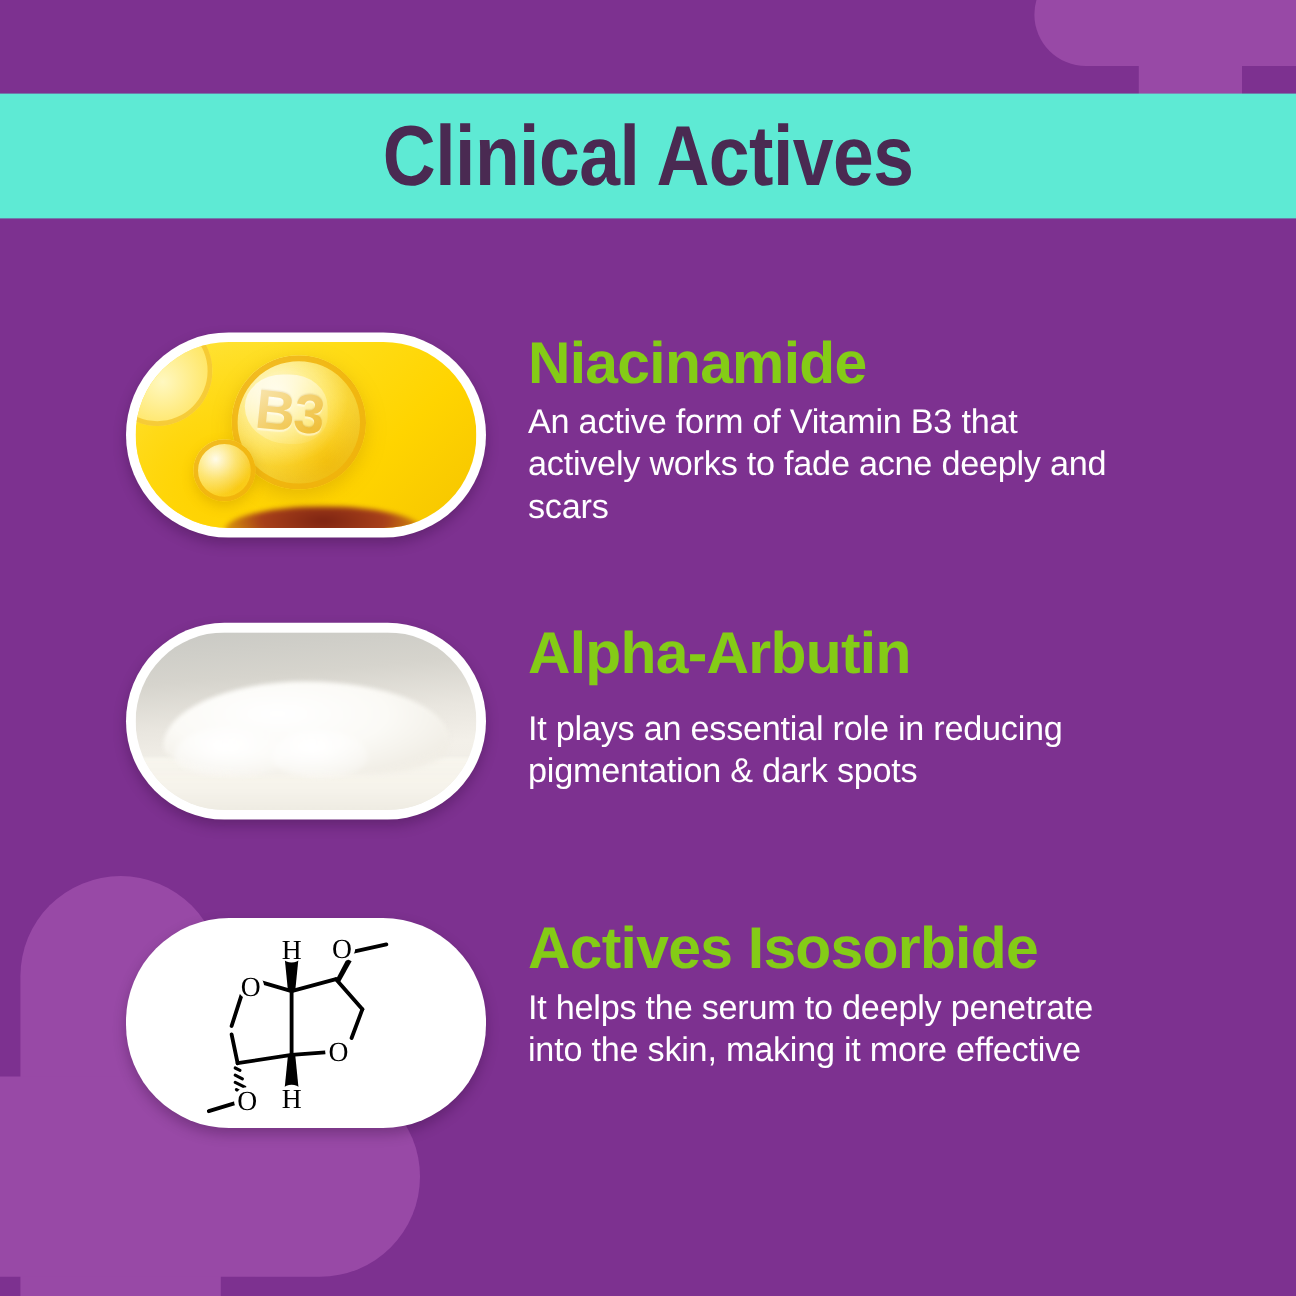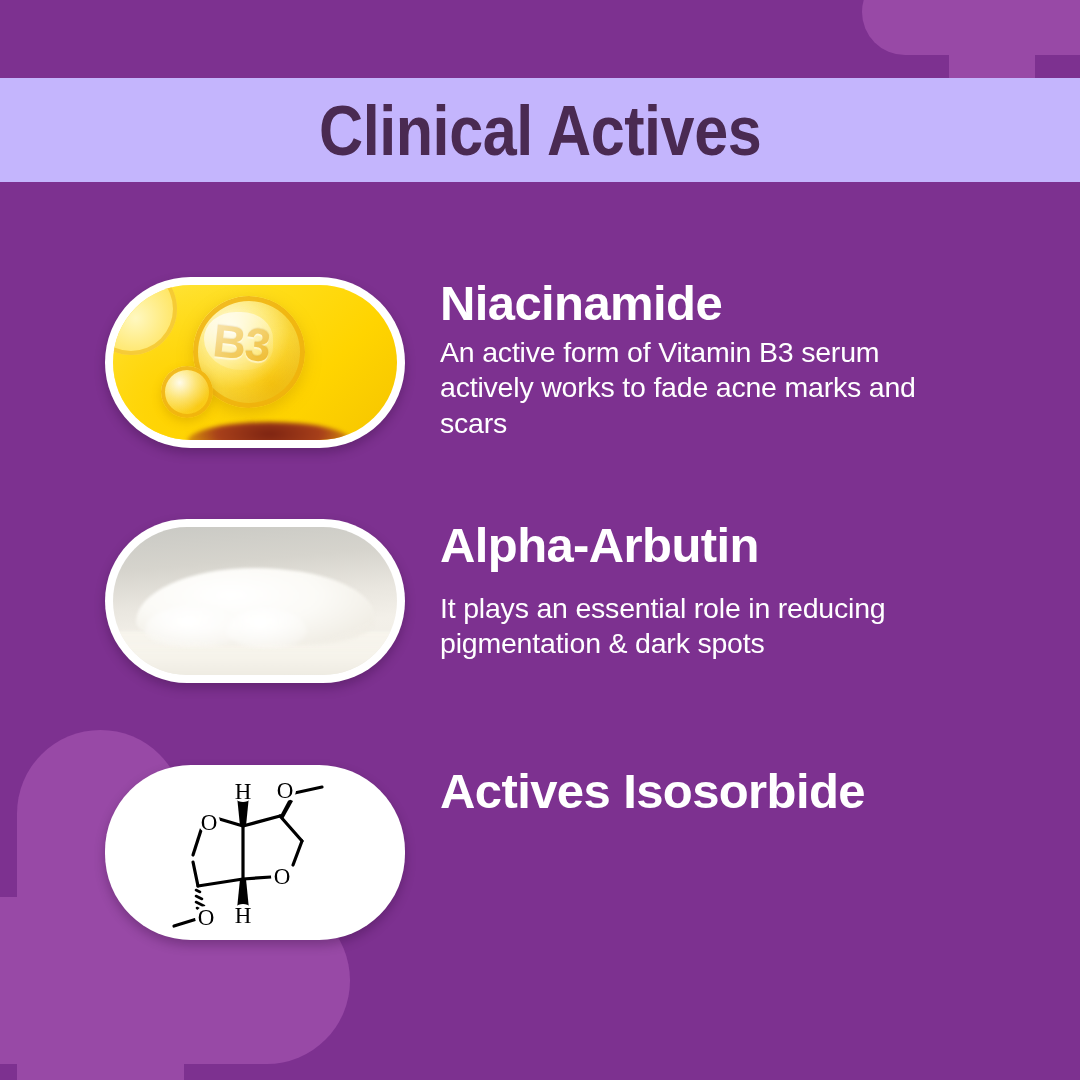--- a/index.html
+++ b/index.html
@@ -45,21 +45,21 @@
     border-radius: 96px;
   }
 
   
   .header-band {
     position: absolute;
     left: 0;
     top: 78px;
     width: 1080px;
     height: 104px;
-    background: #c4b5fd;
+    background: #5eead4;
     display: flex;
     align-items: center;
     justify-content: center;
     z-index: 5;
   }
   .page-title {
     font-size: 71px;
     font-weight: bold;
     color: #4a2a52;
     letter-spacing: -0.5px;
@@ -109,21 +109,21 @@
   }
   .row-1 .thumb { height: 164px; }
   .row-2 .thumb { height: 175px; }
 
   .textcol {
     margin-left: 35px;
     padding-top: 2px;
     max-width: 560px;
   }
   .ing-name {
-    color: #ffffff;
+    color: #84cc16;
     font-size: 49px;
     font-weight: bold;
     line-height: 1.02;
     letter-spacing: -0.6px;
     margin: 0 0 6px 0;
     white-space: nowrap;
   }
   .ing-desc {
     color: #ffffff;
     font-size: 28.5px;
@@ -280,21 +280,21 @@
             <div class="drop drop-main">
               <div class="b3-label">B3</div>
             </div>
             <div class="drop drop-small"></div>
             <div class="art-b3-bottom"></div>
           </div>
         </div>
       </div>
       <div class="textcol">
         <p class="ing-name">Niacinamide</p>
-        <p class="ing-desc">An active form of Vitamin B3 serum actively works to fade acne marks and scars</p>
+        <p class="ing-desc">An active form of Vitamin B3 that actively works to fade acne deeply and scars</p>
       </div>
     </div>
 
     <div class="row row-1">
       <div class="thumb">
         <div class="thumb-inner">
           <div class="art-powder">
             <div class="powder-base"></div>
             <div class="powder-heap"></div>
           </div>
@@ -354,17 +354,18 @@
                 <text x="113" y="145">H</text>
                 <circle cx="76" cy="139" r="11" fill="#ffffff"></circle>
                 <text x="76" y="147">O</text>
               </g>
             </svg>
           </div>
         </div>
       </div>
       <div class="textcol">
         <p class="ing-name">Actives Isosorbide</p>
+        <p class="ing-desc">It helps the serum to deeply penetrate into the skin, making it more effective</p>
       </div>
     </div>
 
   </div>
 </div>
 
 </body></html>

